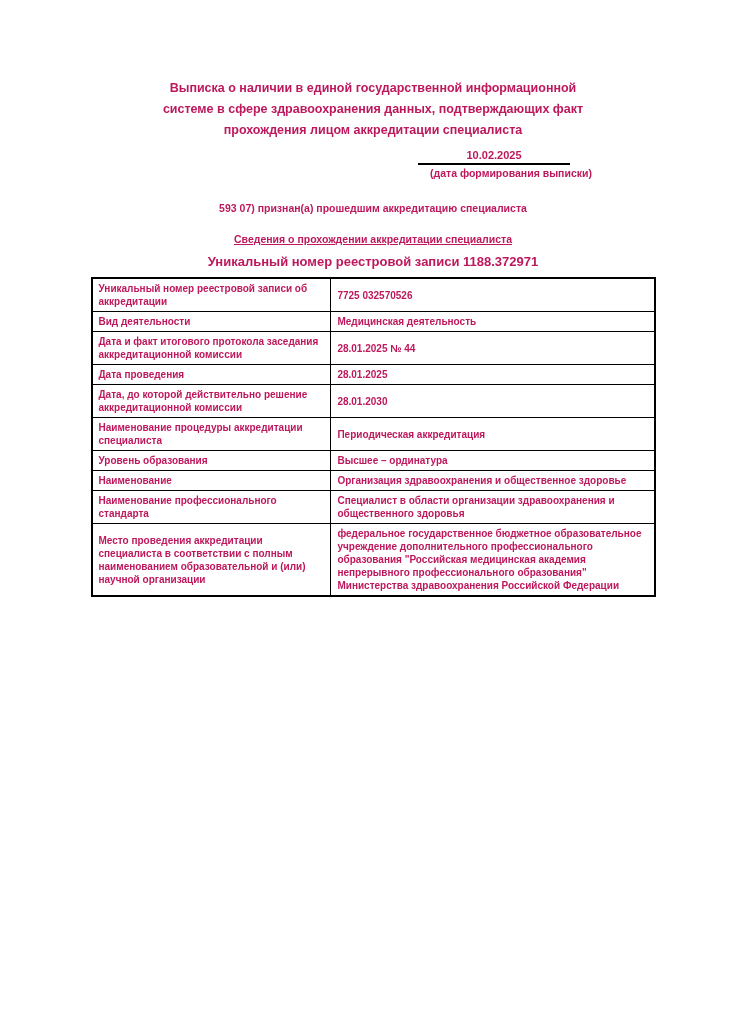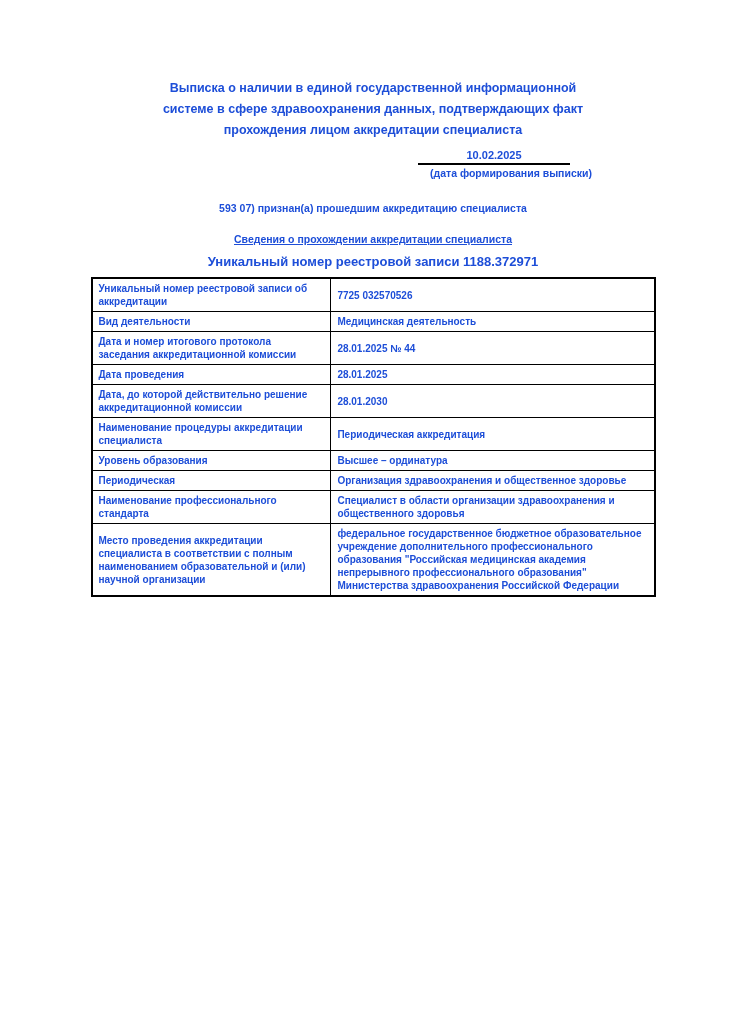--- a/index.html
+++ b/index.html
@@ -3,21 +3,21 @@
 <meta charset="utf-8">
 <style>
   * { margin: 0; padding: 0; box-sizing: border-box; }
   html, body { background: #e8e8e8; }
   .page {
     position: relative;
     width: 746px;
     height: 1029px;
     margin: 0 auto;
     background: #ffffff;
-    color: #1d4ed8;
+    color: #be185d;
     font-family: "Liberation Sans", "DejaVu Sans", sans-serif;
     font-weight: bold;
     overflow: hidden;
     padding-top: 78px;
   }
   .title {
     text-align: center;
     font-size: 12.5px;
     line-height: 21px;
   }
@@ -105,41 +105,41 @@
     <tbody>
       <tr>
         <td class="cell-label">Уникальный номер реестровой записи об аккредитации</td>
         <td class="cell-value">7725 032570526</td>
       </tr>
       <tr>
         <td class="cell-label">Вид деятельности</td>
         <td class="cell-value">Медицинская деятельность</td>
       </tr>
       <tr>
-        <td class="cell-label">Дата и номер итогового протокола заседания аккредитационной комиссии</td>
+        <td class="cell-label">Дата и факт итогового протокола заседания аккредитационной комиссии</td>
         <td class="cell-value">28.01.2025 № 44</td>
       </tr>
       <tr>
         <td class="cell-label">Дата проведения</td>
         <td class="cell-value">28.01.2025</td>
       </tr>
       <tr>
         <td class="cell-label">Дата, до которой действительно решение аккредитационной комиссии</td>
         <td class="cell-value">28.01.2030</td>
       </tr>
       <tr>
         <td class="cell-label">Наименование процедуры аккредитации специалиста</td>
         <td class="cell-value">Периодическая аккредитация</td>
       </tr>
       <tr>
         <td class="cell-label">Уровень образования</td>
         <td class="cell-value">Высшее – ординатура</td>
       </tr>
       <tr>
-        <td class="cell-label">Периодическая</td>
+        <td class="cell-label">Наименование</td>
         <td class="cell-value">Организация здравоохранения и общественное здоровье</td>
       </tr>
       <tr>
         <td class="cell-label">Наименование профессионального стандарта</td>
         <td class="cell-value">Специалист в области организации здравоохранения и общественного здоровья</td>
       </tr>
       <tr>
         <td class="cell-label">Место проведения аккредитации специалиста в соответствии с полным наименованием образовательной и (или) научной организации</td>
         <td class="cell-value">федеральное государственное бюджетное образовательное учреждение дополнительного профессионального образования "Российская медицинская академия непрерывного профессионального образования" Министерства здравоохранения Российской Федерации</td>
       </tr>

